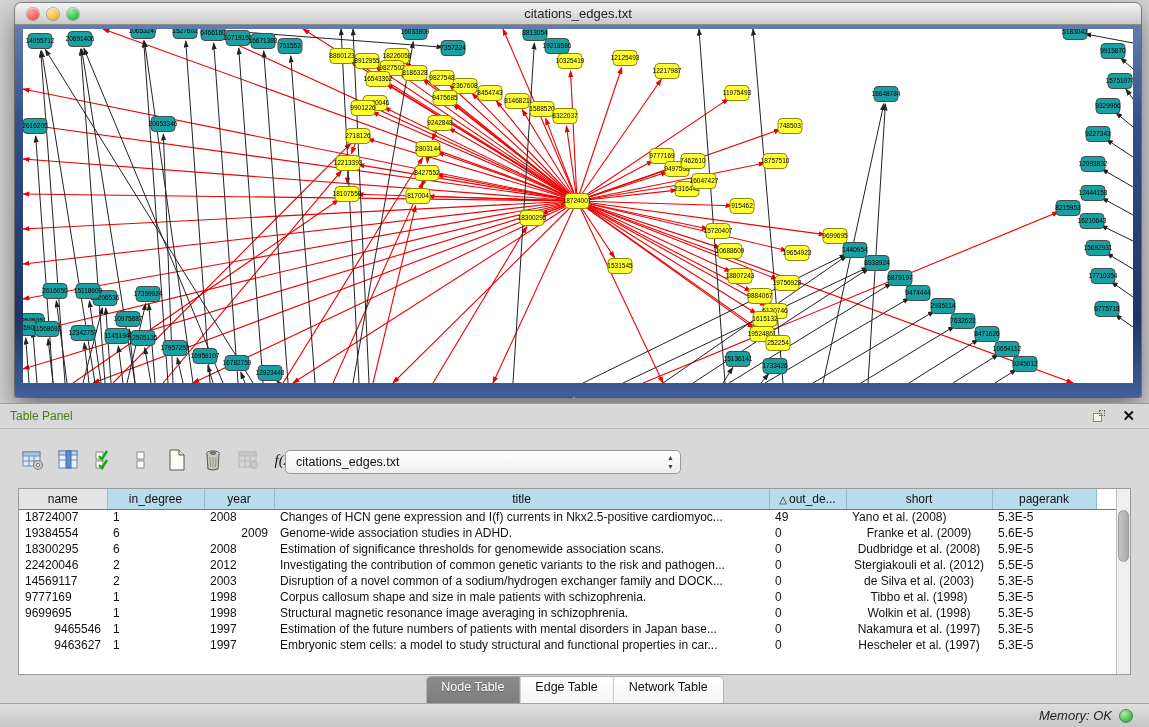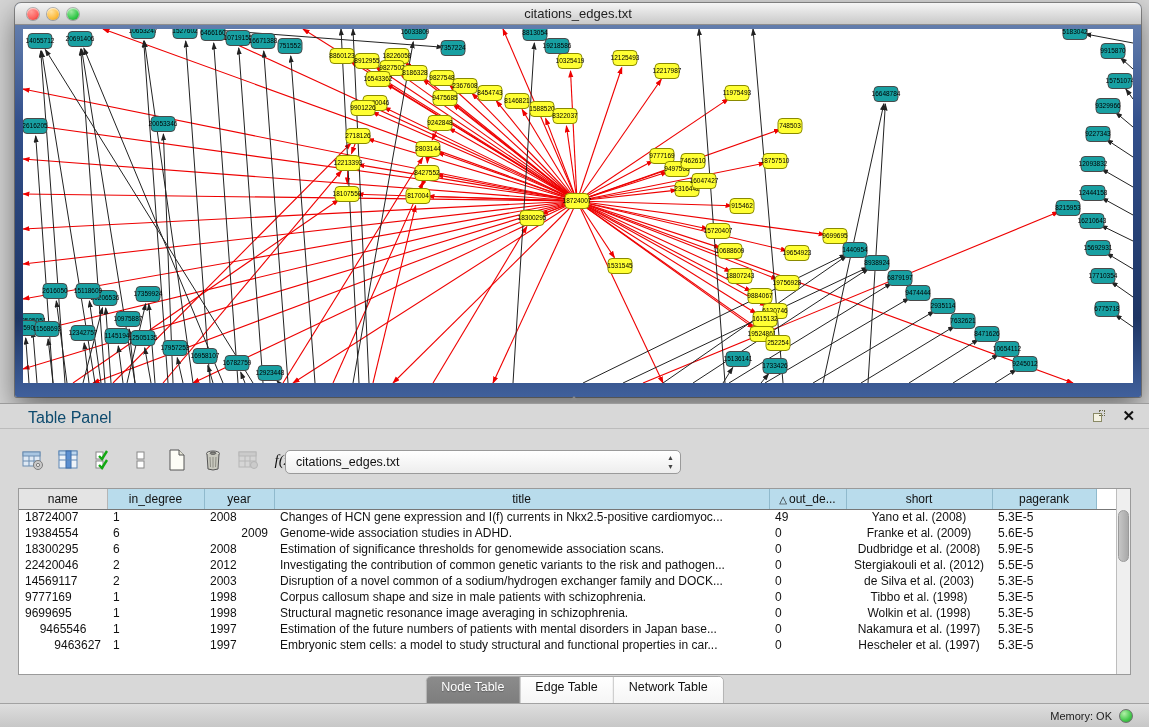--- a/index.html
+++ b/index.html
@@ -27,21 +27,21 @@
 
   
   .split-handle { position:absolute; left:569px; top:396px; width:0; height:0;
           border-left:5px solid transparent; border-right:5px solid transparent;
           border-bottom:6px solid #8a8a8a; }
 
   
   .tpanel { position:absolute; left:0; top:403px; width:1149px; height:324px;
           background:#d8d8d8; border-top:1px solid #9b9b9b; }
   .tp-head { position:absolute; left:0; top:0; right:0; height:25px; border-bottom:1px solid #bcbcbc; }
-  .tp-title { position:absolute; left:28px; top:5px; font-size:16px; color:#0c4a6e; }
+  .tp-title { position:absolute; left:10px; top:5px; font-size:12px; color:#4d7c0f; }
   .tp-float { position:absolute; right:44px; top:6px; width:12px; height:12px; cursor:pointer; }
   .tp-float .sq1 { position:absolute; left:0; bottom:0; width:9px; height:9px; border:1px solid #8a8a66; background:#f4f2e2; }
   .tp-float .sq2 { position:absolute; right:0; top:0; width:6px; height:6px; border:1px dotted #6a6a4a; }
   .tp-close { position:absolute; right:14px; top:3px; font-size:15px; font-weight:bold; color:#111; cursor:pointer; }
 
   .toolbar { position:absolute; left:20px; top:38px; height:36px; display:flex; align-items:center; gap:10px; }
   .tbtn { width:26px; height:28px; display:flex; align-items:center; justify-content:center; }
   .fx { font-family:"Liberation Serif",serif; font-style:italic; font-size:15px; color:#111; }
   .combo { position:absolute; left:285px; top:46px; width:396px; height:24px;
           border:1px solid #9a9a9a; border-radius:5px;
@@ -69,21 +69,21 @@
           background:#fff; box-shadow:0 1px 0 rgba(255,255,255,.7); }
   .tab { padding:3px 15px 20px; font-size:12.5px; color:#111; background:linear-gradient(#ffffff,#f1f1f1);
           border-right:1px solid #bdbdbd; cursor:pointer; }
   .tab:last-child { border-right:none; }
   .tab.active { background:linear-gradient(#8b8b8b,#787878); color:#fff;
           text-shadow:0 1px 1px rgba(0,0,0,.3); }
 
   .statusbar { position:absolute; left:0; bottom:0; width:100%; height:24px;
           background:linear-gradient(#dedede,#c7c7c7); border-top:1px solid #a2a2a2;
           display:flex; align-items:center; justify-content:flex-end; padding-right:16px; gap:7px; }
-  .mem-label { font-size:11px; color:#222; }
+  .mem-label { font-size:13px; color:#222;font-style:italic; }
   .mem-dot { width:14px; height:14px; border-radius:50%;
           background:radial-gradient(circle at 35% 30%,#b2f0a8,#43c84b 60%,#2b9a33);
           border:1px solid #6f6f6f; }
 </style>
 </head>
 <body>
 
 <div class="gwin">
   <div class="titlebar">
     <div class="lights">
@@ -758,21 +758,21 @@
             <th class="">short</th>
             <th class="">pagerank</th>
             <th style="background:#fff;border:none;border-bottom:1px solid #777"></th>
           </tr>
           <tr>
             <td style="text-align:left">18724007</td>
             <td style="text-align:left">1</td>
             <td style="text-align:left">2008</td>
             <td style="text-align:left">Changes of HCN gene expression and I(f) currents in Nkx2.5-positive cardiomyoc...</td>
             <td style="text-align:left">49</td>
-            <td style="text-align:center">Yano et al. (2008)</td>
+            <td style="">Yano et al. (2008)</td>
             <td style="text-align:left">5.3E-5</td>
             <td></td>
           </tr>
           <tr>
             <td style="text-align:left">19384554</td>
             <td style="text-align:left">6</td>
             <td style="text-align:right">2009</td>
             <td style="text-align:left">Genome-wide association studies in ADHD.</td>
             <td style="text-align:left">0</td>
             <td style="text-align:center">Franke et al. (2009)</td>
@@ -823,21 +823,21 @@
             <td style="text-align:left">9699695</td>
             <td style="text-align:left">1</td>
             <td style="text-align:left">1998</td>
             <td style="text-align:left">Structural magnetic resonance image averaging in schizophrenia.</td>
             <td style="text-align:left">0</td>
             <td style="text-align:center">Wolkin et al. (1998)</td>
             <td style="text-align:left">5.3E-5</td>
             <td></td>
           </tr>
           <tr>
-            <td style="text-align:center">9465546</td>
+            <td style="text-align:right">9465546</td>
             <td style="text-align:left">1</td>
             <td style="text-align:left">1997</td>
             <td style="text-align:left">Estimation of the future numbers of patients with mental disorders in Japan base...</td>
             <td style="text-align:left">0</td>
             <td style="text-align:center">Nakamura et al. (1997)</td>
             <td style="text-align:left">5.3E-5</td>
             <td></td>
           </tr>
           <tr>
             <td style="text-align:right">9463627</td>

